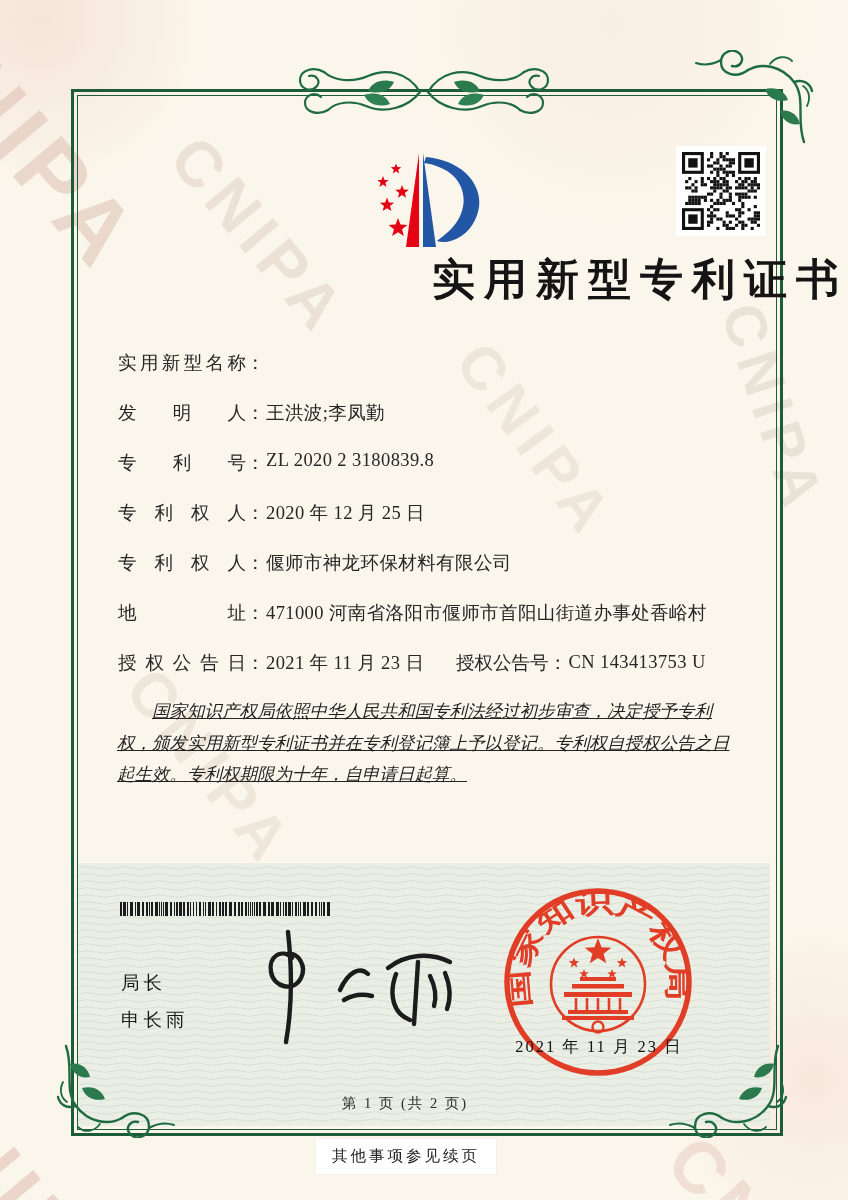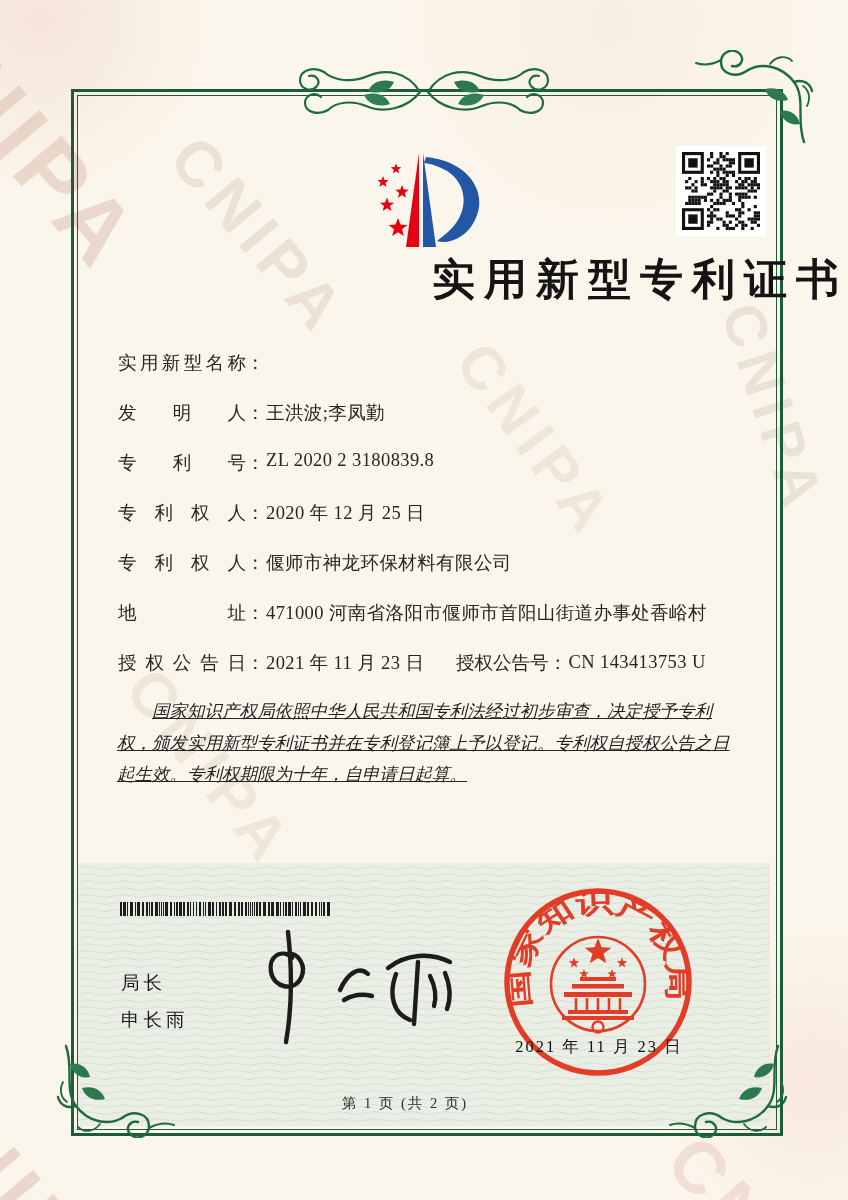--- a/index.html
+++ b/index.html
@@ -471,14 +471,15 @@
         <line x1="122" y1="116" x2="122" y2="128"></line>
       </g>
       <rect x="70" y="128" width="60" height="4" stroke="none"></rect>
       <rect x="64" y="134" width="72" height="4" stroke="none"></rect>
       <circle cx="100" cy="145" r="5.5" fill="none" stroke-width="2.4"></circle>
     </g>
   </svg>
   <div class="seal-date">2021 年 11 月 23 日</div>
 
   <div class="pageno">第 1 页 (共 2 页)</div>
+  <div class="contnote">其他事项参见续页</div>
 
 </div>
 
 </body></html>

